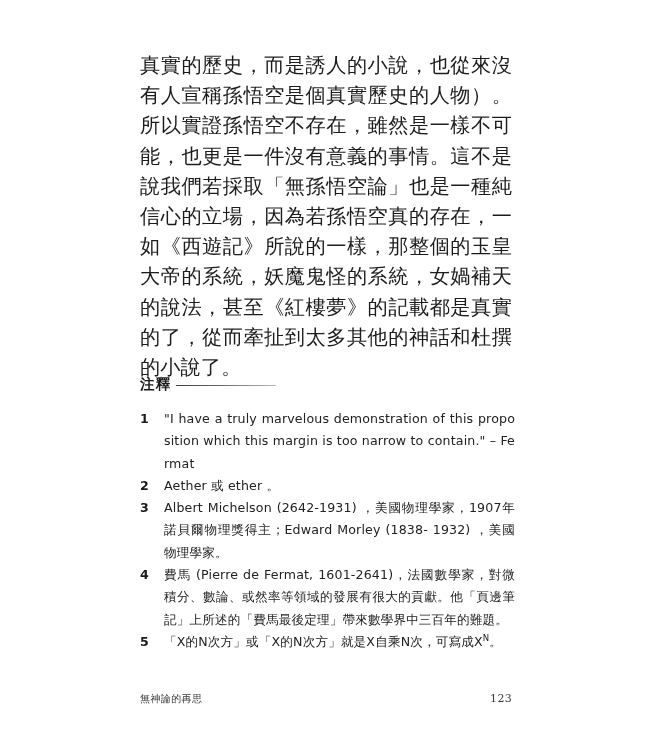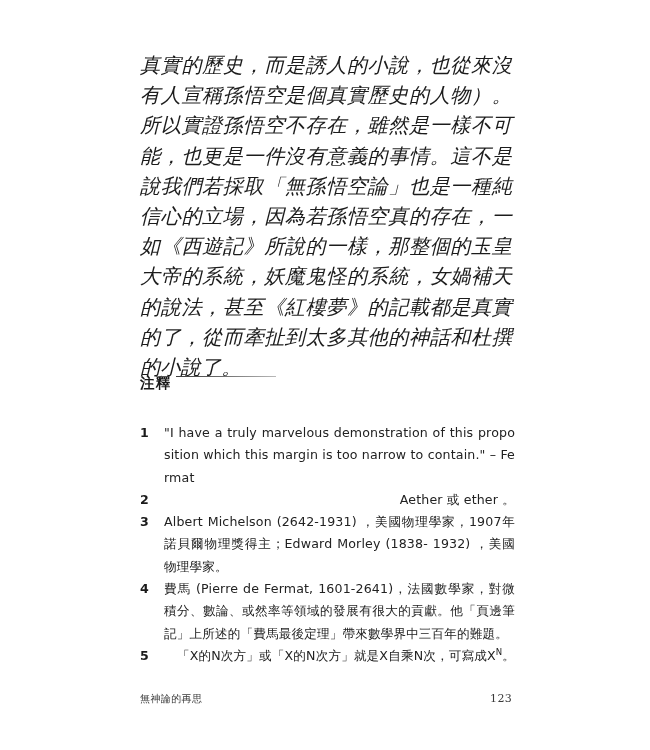--- a/index.html
+++ b/index.html
@@ -23,21 +23,20 @@
     height: 750px;
     background: #ffffff;
   }
 
   
   .body-block {
     position: absolute;
     left: 140px;
     top: 50px;
     width: 372px;
-    font-style: italic;
   }
   .body-par {
     margin: 0;
     font-family: "DejaVu Serif", "Liberation Serif", serif;
     font-size: 20.2px;
     line-height: 30.2px;
     color: #1c1c1c;
     text-align: justify;
     text-justify: inter-character;
     letter-spacing: 0.1px;
@@ -47,23 +46,23 @@
 
   
   .notes-section {
     position: absolute;
     left: 140px;
     top: 374px;
     width: 375px;
   }
   .notes-head {
     display: flex;
-    align-items: flex-start;
+    align-items: center;
     height: 20px;
-    margin-bottom: 28px;
+    margin-bottom: 14px;
   }
   .notes-head-label {
     font-family: "DejaVu Sans", "Liberation Sans", sans-serif;
     font-size: 14.5px;
     font-weight: bold;
     color: #1a1a1a;
     letter-spacing: 1.2px;
     white-space: nowrap;
   }
   .notes-head-rule {
@@ -90,21 +89,20 @@
     text-align: left;
   }
   .note-text {
     flex: 1 1 auto;
     font-family: "DejaVu Sans", "Liberation Sans", sans-serif;
     font-size: 12.6px;
     line-height: 22.3px;
     color: #222222;
     letter-spacing: 0.15px;
     word-break: break-all;
-    text-align: right;
   }
   .note-text.justify {
     text-align: justify;
     text-justify: inter-word;
   }
   .note-text sup {
     font-size: 0.68em;
     vertical-align: super;
     line-height: 0;
   }

